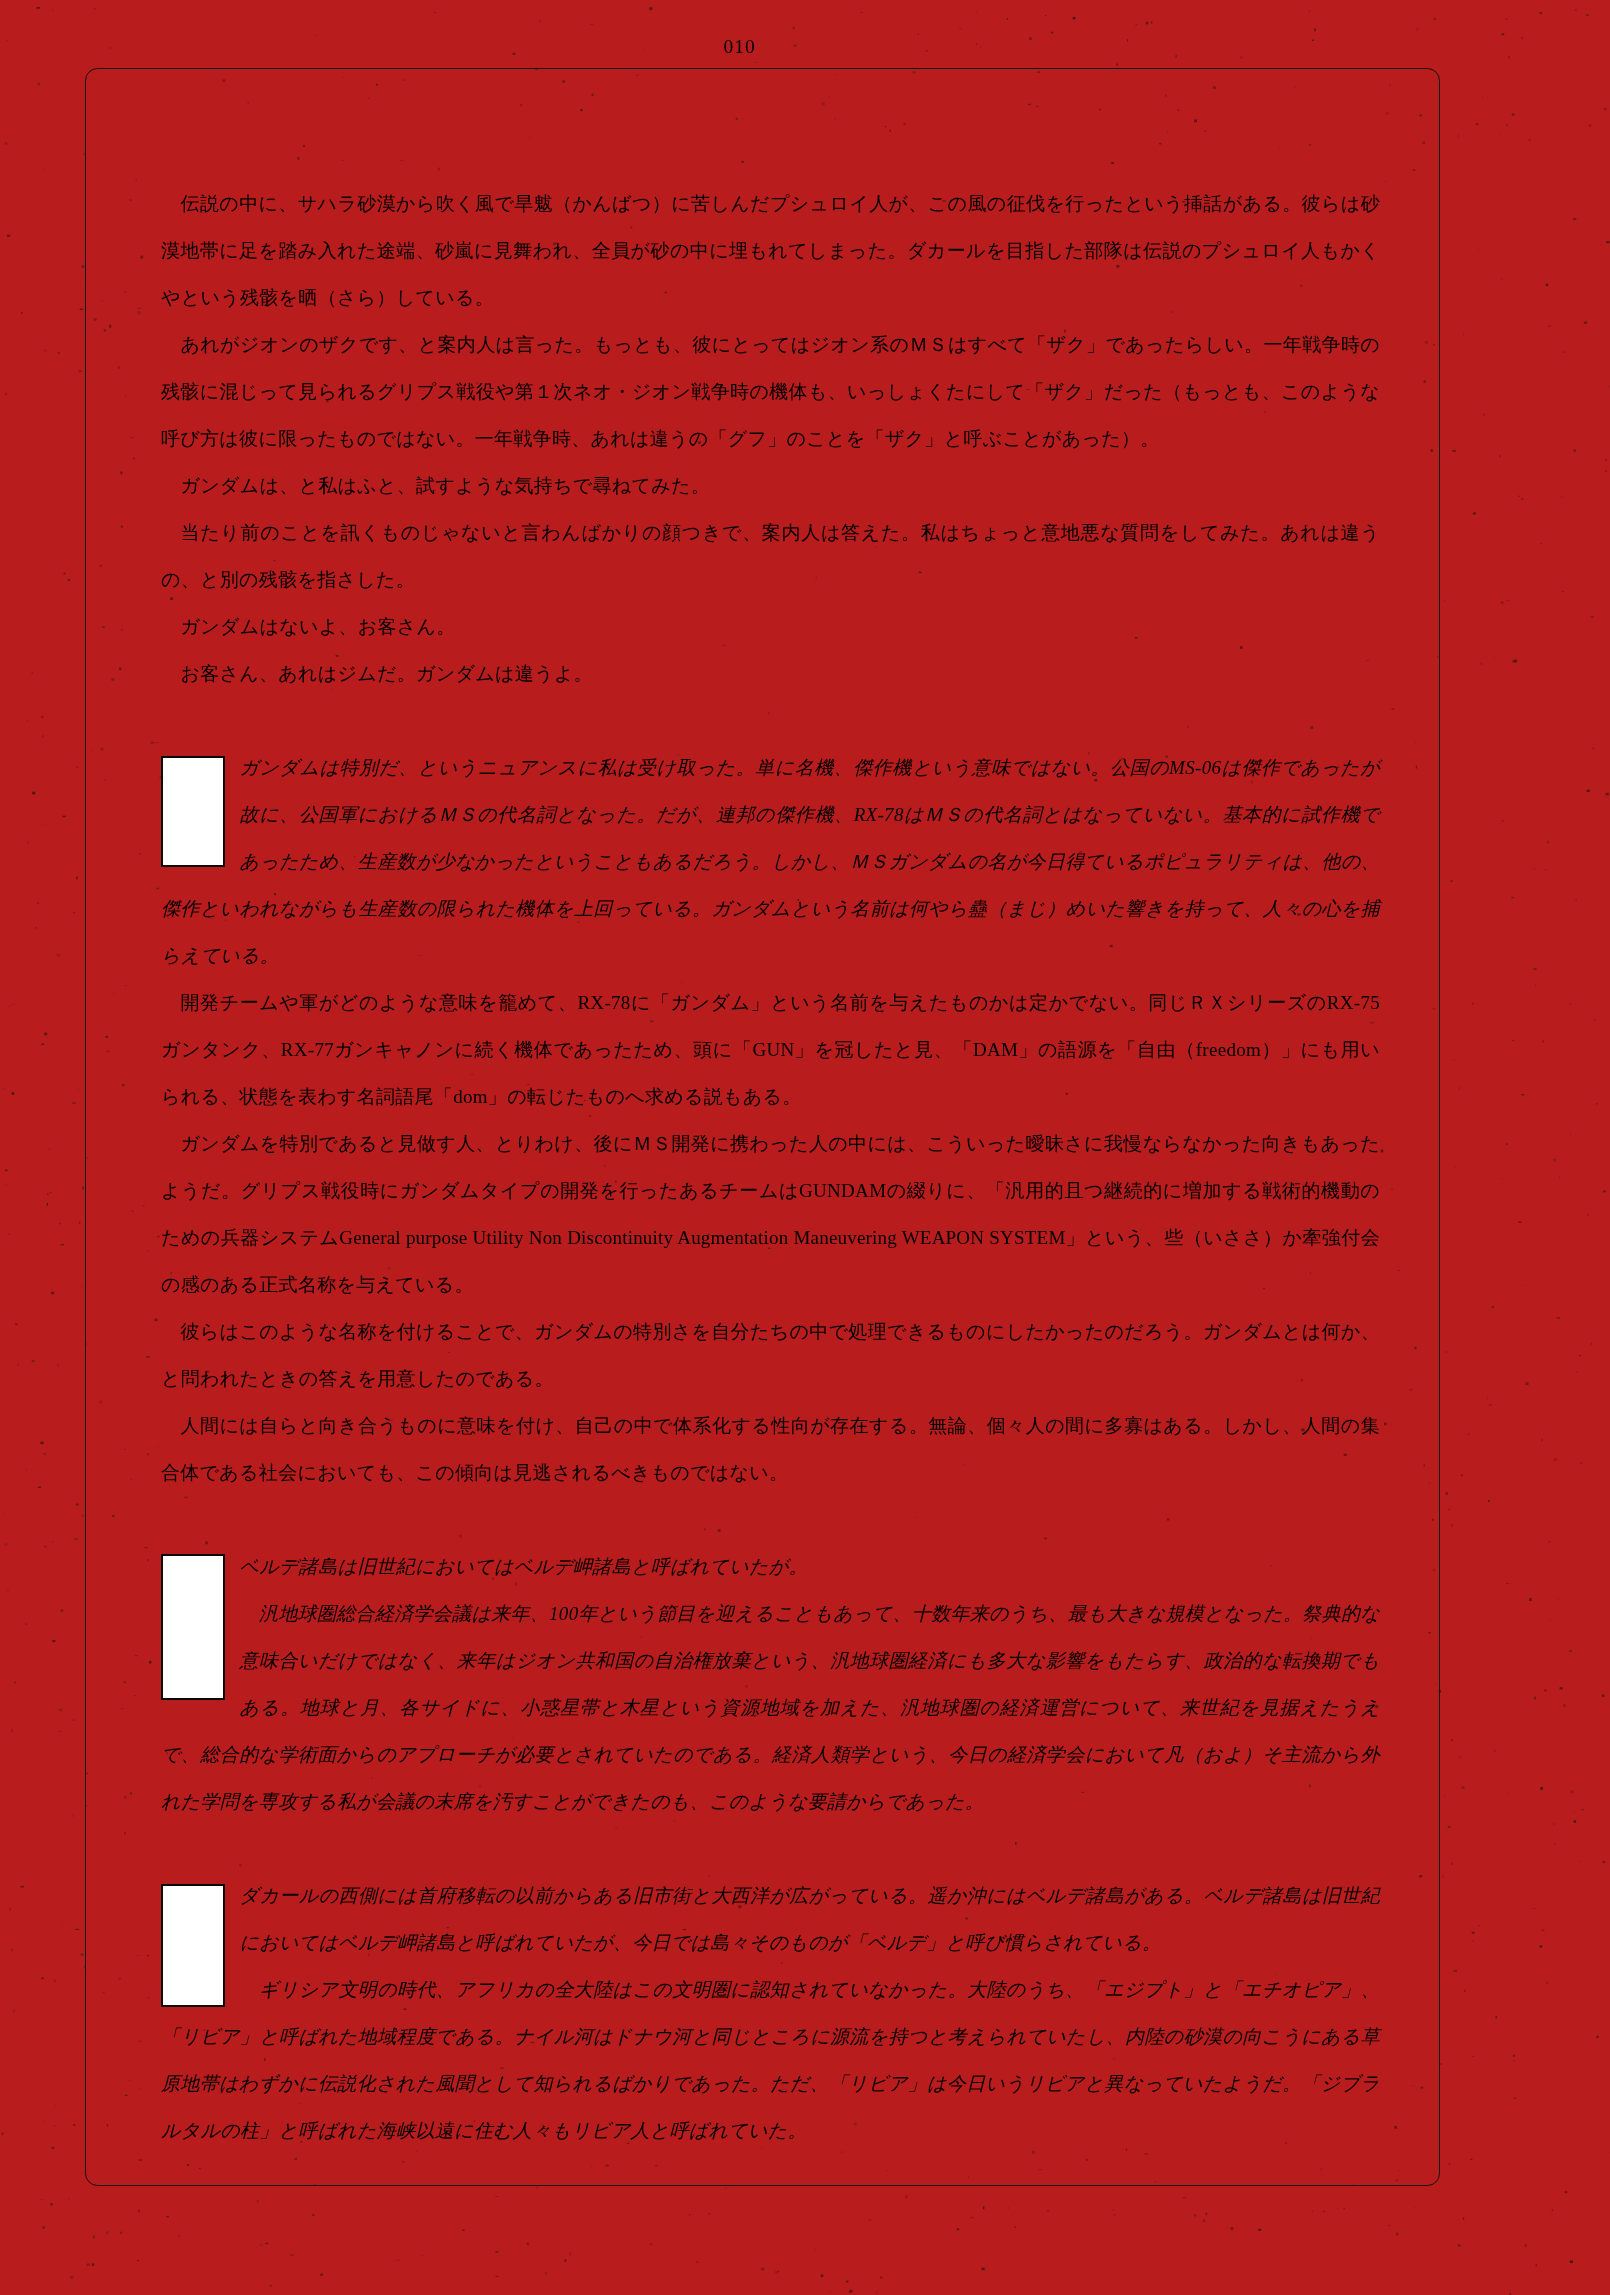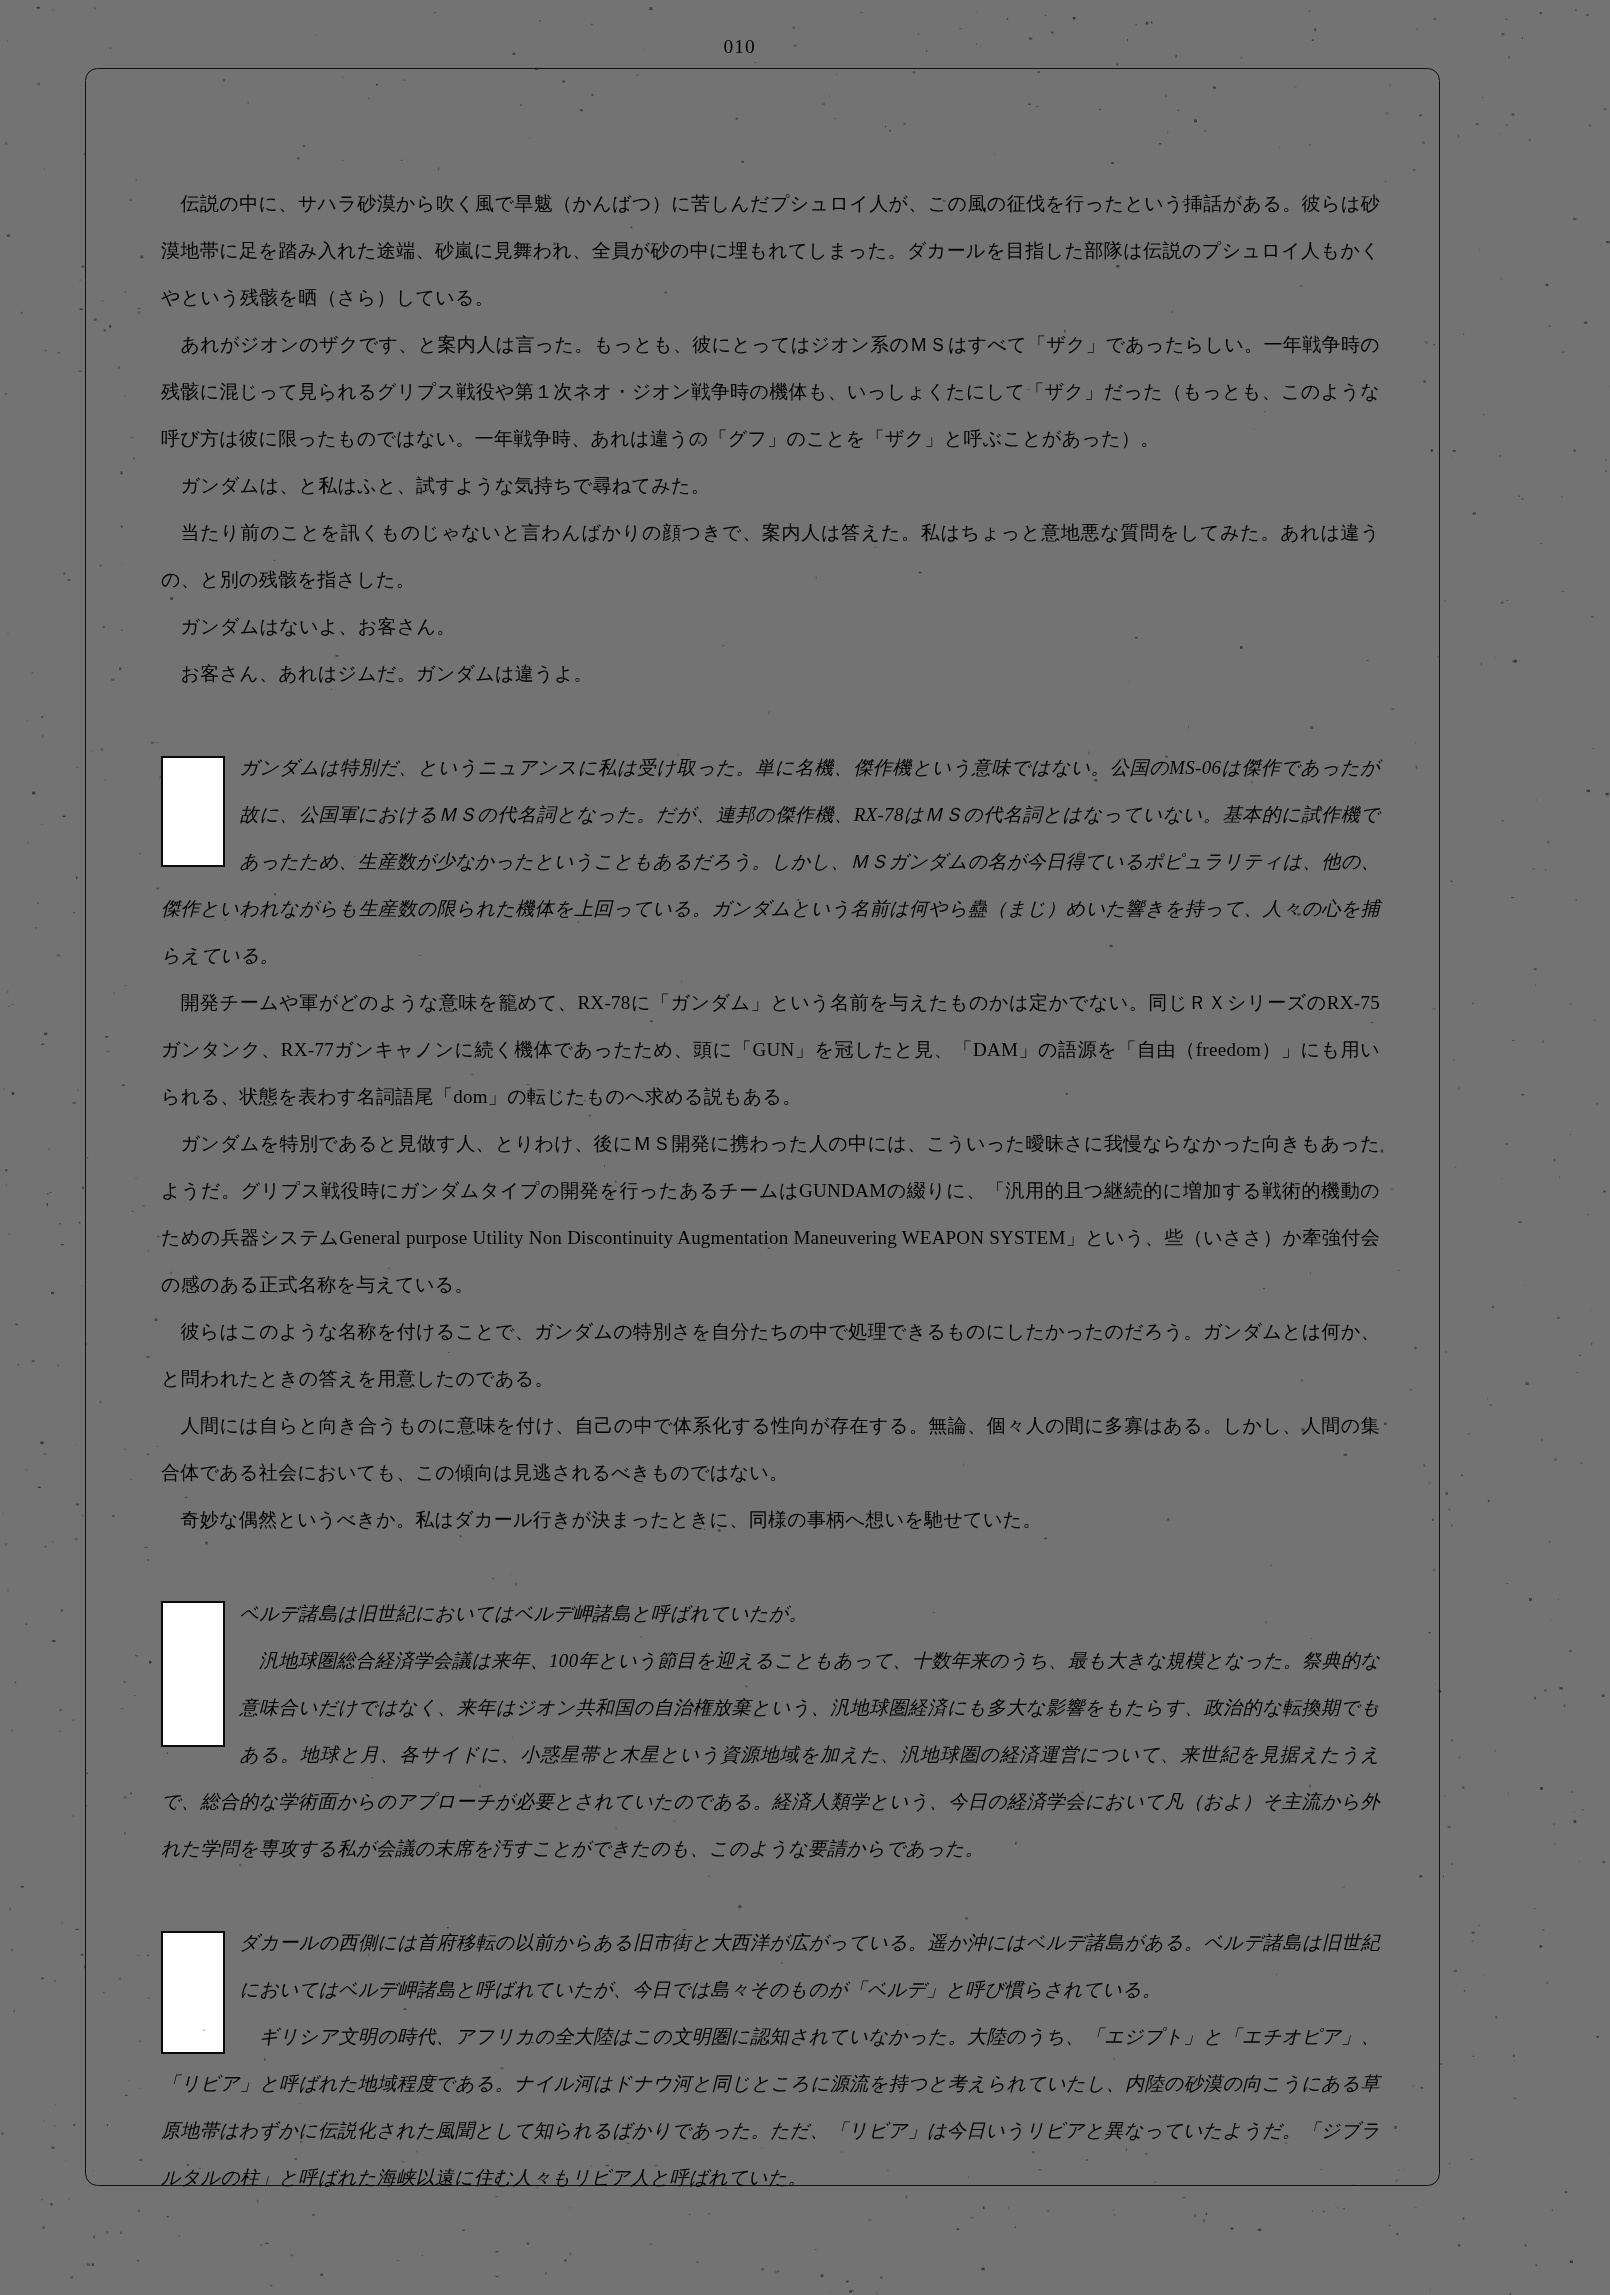--- a/index.html
+++ b/index.html
@@ -14,21 +14,21 @@
     font-family: "Liberation Serif", "DejaVu Serif", serif;
     color: #000000;
     position: relative;
     overflow: hidden;
   }
 
   
   #scan-page {
     position: absolute;
     inset: 0;
-    background: #737373;
+    background: #b91c1c;
   }
 
   
   #scan-speckle {
     position: absolute;
     inset: 0;
     pointer-events: none;
     opacity: 0.75;
   }
 
@@ -141,21 +141,20 @@
     </div>
 
     <p class="para">開発チームや軍がどのような意味を籠めて、RX-78に「ガンダム」という名前を与えたものかは定かでない。同じＲＸシリーズのRX-75ガンタンク、RX-77ガンキャノンに続く機体であったため、頭に「GUN」を冠したと見、「DAM」の語源を「自由（freedom）」にも用いられる、状態を表わす名詞語尾「dom」の転じたものへ求める説もある。</p>
 
     <p class="para"><span>ガンダムを特別であると見做す人、とりわけ、後にＭＳ開発に携わった人の中には、こういった曖昧さに我慢ならなかった向きもあったようだ。グリプス戦役時にガンダムタイプの開発を行ったあるチームはGUNDAMの綴りに、「汎用的且つ継続的に増加する戦術的機動のための兵器システム</span><span class="latin">General purpose Utility Non Discontinuity Augmentation Maneuvering WEAPON SYSTEM</span><span>」という、些（いささ）か牽強付会の感のある正式名称を与えている。</span></p>
 
     <p class="para">彼らはこのような名称を付けることで、ガンダムの特別さを自分たちの中で処理できるものにしたかったのだろう。ガンダムとは何か、と問われたときの答えを用意したのである。</p>
 
     <p class="para">人間には自らと向き合うものに意味を付け、自己の中で体系化する性向が存在する。無論、個々人の間に多寡はある。しかし、人間の集合体である社会においても、この傾向は見逃されるべきものではない。</p>
 
-    <p class="para">奇妙な偶然というべきか。私はダカール行きが決まったときに、同様の事柄へ想いを馳せていた。</p>
 
     <div class="gap-md"></div>
 
     <div class="boxed-section tall5">
       <div class="dropbox"></div>
       <p class="para">ベルデ諸島は旧世紀においてはベルデ岬諸島と呼ばれていたが。</p>
       <p class="para">汎地球圏総合経済学会議は来年、100年という節目を迎えることもあって、十数年来のうち、最も大きな規模となった。祭典的な意味合いだけではなく、来年はジオン共和国の自治権放棄という、汎地球圏経済にも多大な影響をもたらす、政治的な転換期でもある。地球と月、各サイドに、小惑星帯と木星という資源地域を加えた、汎地球圏の経済運営について、来世紀を見据えたうえで、総合的な学術面からのアプローチが必要とされていたのである。経済人類学という、今日の経済学会において凡（およ）そ主流から外れた学問を専攻する私が会議の末席を汚すことができたのも、このような要請からであった。</p>
     </div>
 
     <div class="gap-md"></div>

